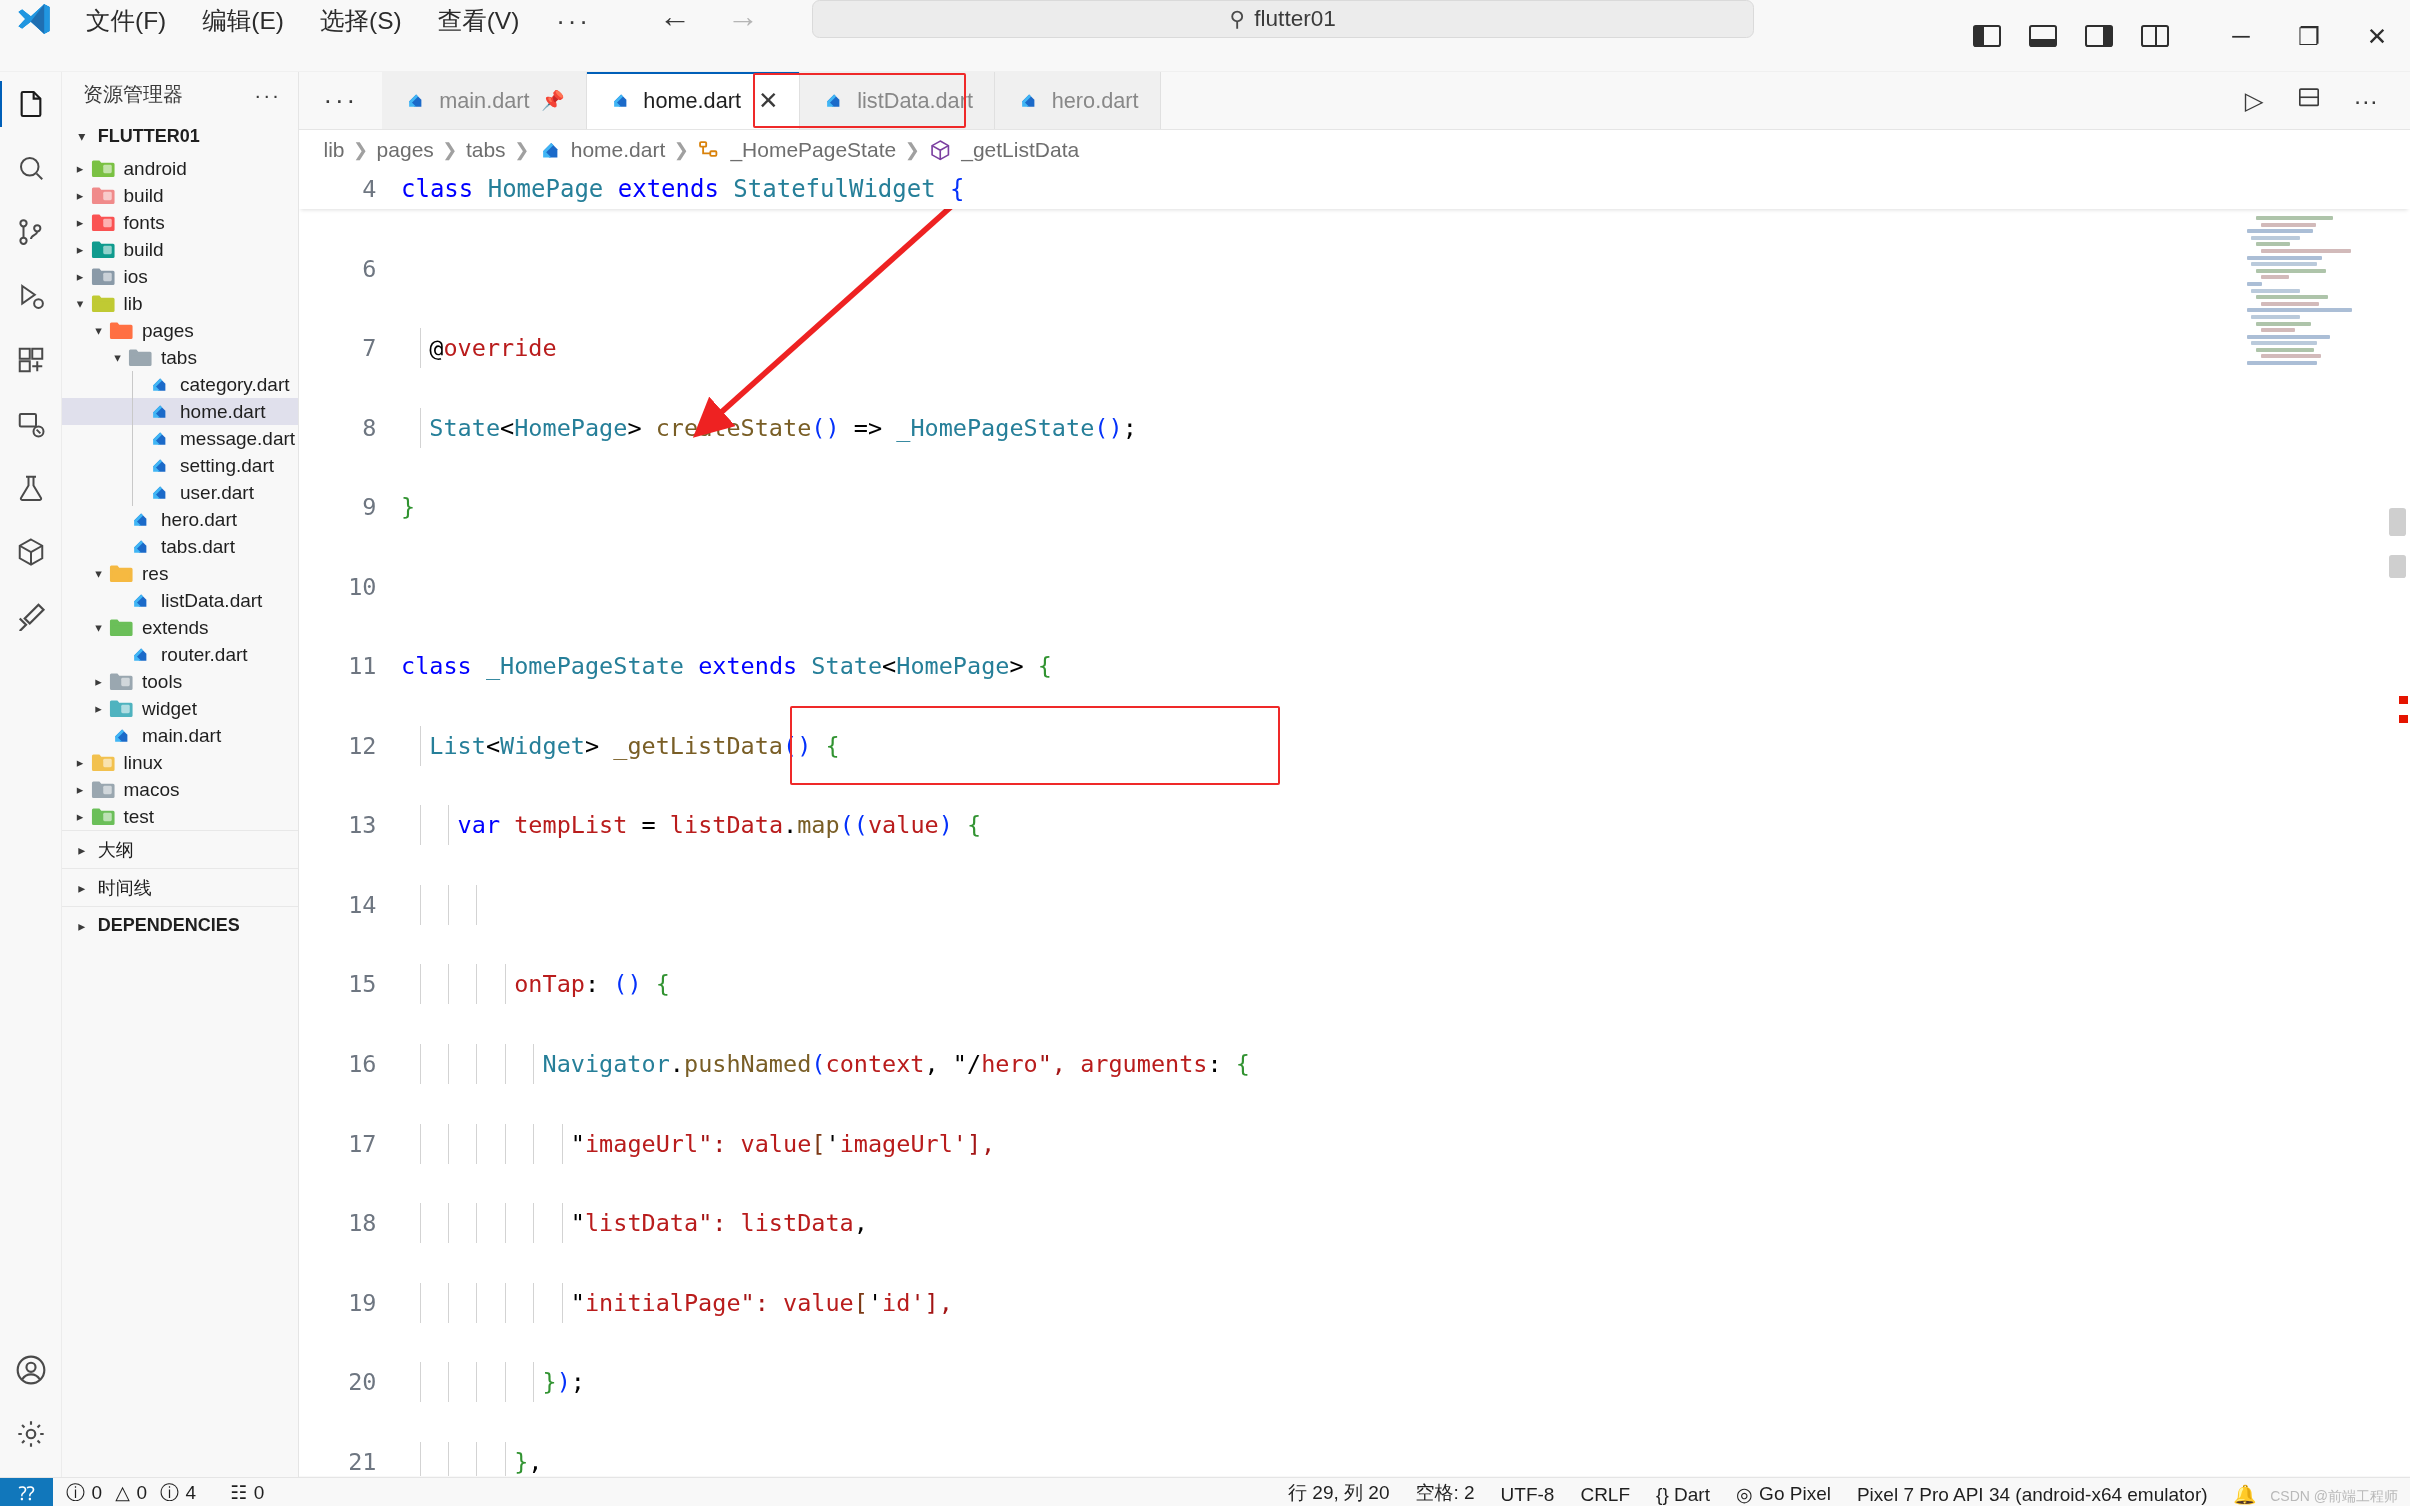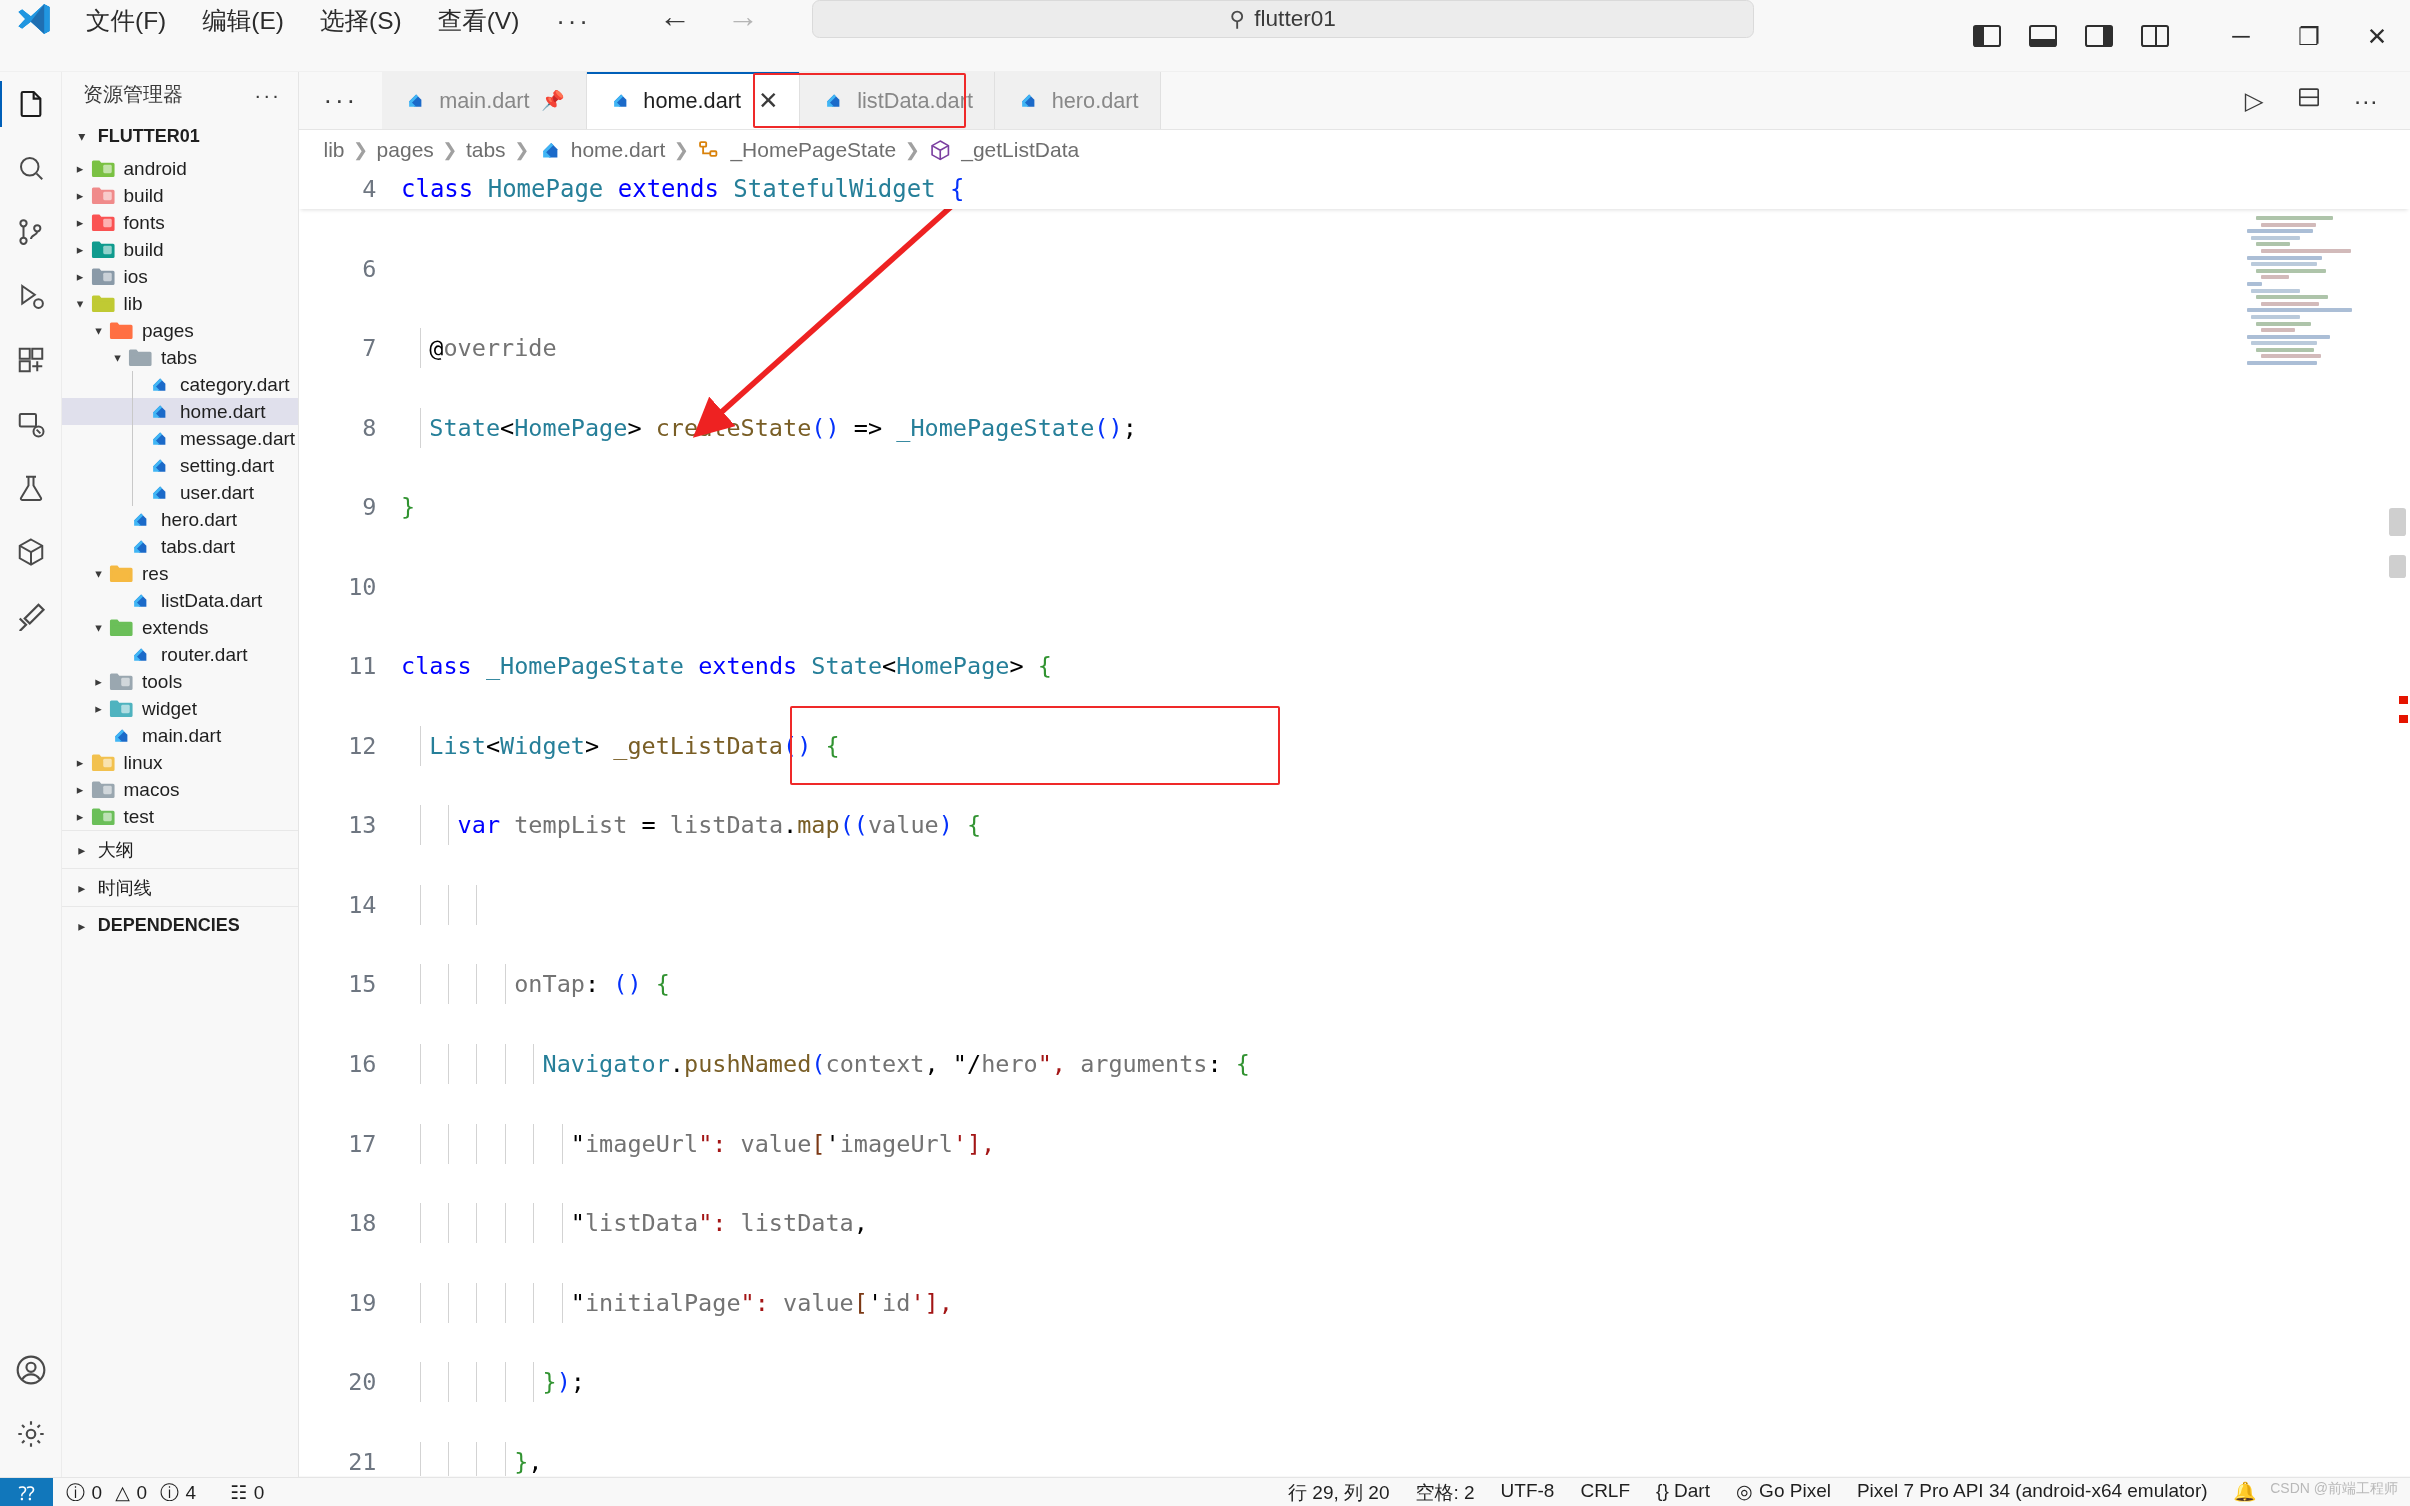--- a/index.html
+++ b/index.html
@@ -154,21 +154,21 @@
   }
   .ctext { flex: 1; }
   
   .ig { position: absolute; top: 0; bottom: 0; width: 0.9px; background: #d3d3d3; }
 
   
   .kw   { color: #0000ff; }
   .kw2  { color: #af00db; }
   .typ  { color: #267f99; }
   .fn   { color: #795e26; }
-  .var  { color: #737373; }
+  .var  { color: #b91c1c; }
   .str  { color: #a31515; }
   .par1 { color: #0431fa; }
   .par2 { color: #319331; }
   .par3 { color: #7b3814; }
 
   
   .minimap {
     position: absolute; right: 28px; top: 0; width: 141px; height: 1307px;
     background: #ffffff;
   }
@@ -191,21 +191,21 @@
   .statusbar {
     position: absolute; left: 0; bottom: 0; width: 2411px; height: 30px;
     background: #f8f8f8; border-top: 0.9px solid #e5e5e5;
     display: flex; align-items: center; font-size: 19px; color: #1f1f1f;
   }
   .sb-remote {
     width: 53px; height: 30px; background: #1177bb; color: #fff;
     display: flex; align-items: center; justify-content: center; font-size: 19px; flex: none;
   }
   .sb-item { display: flex; align-items: center; gap: 6.6px; padding: 0 13px; white-space: nowrap; }
-  .sb-right { margin-left: auto; display: flex; align-items: flex-start; }
+  .sb-right { margin-left: auto; display: flex; align-items: flex-end; }
   .wm { font-size: 14px; color: #b9b9b9; padding-right: 13px; }
 </style>
 </head>
 <body>
 
 <div class="titlebar">
   <div class="vscode-logo">
     <svg width="38" height="38" viewBox="0 0 32 32">
       <path d="M24.5 3.5 29 5.8v20.4l-4.5 2.3-11-10.2L6 24l-3-1.8 5.6-6.2L3 9.8 6 8l7.5 5.7z" fill="#2f9fe0"></path>
       <path d="M24.5 3.5 29 5.8v20.4l-4.5 2.3-11-10.2z" fill="#2b7fc4"></path>

